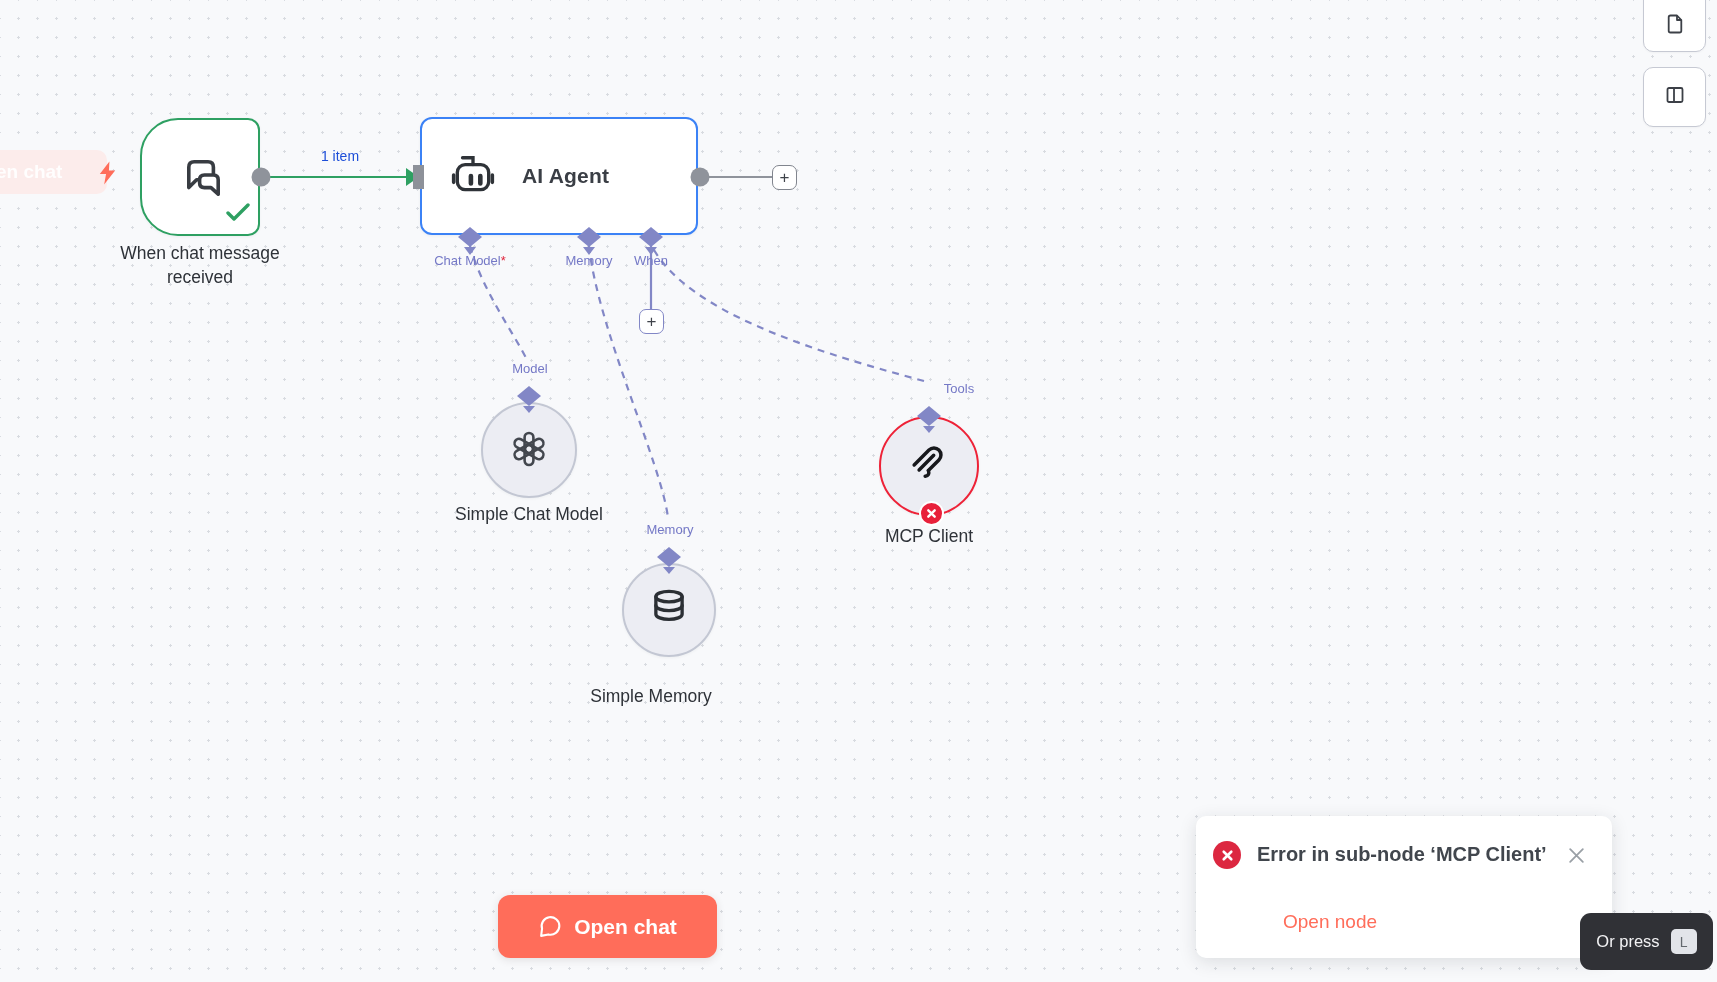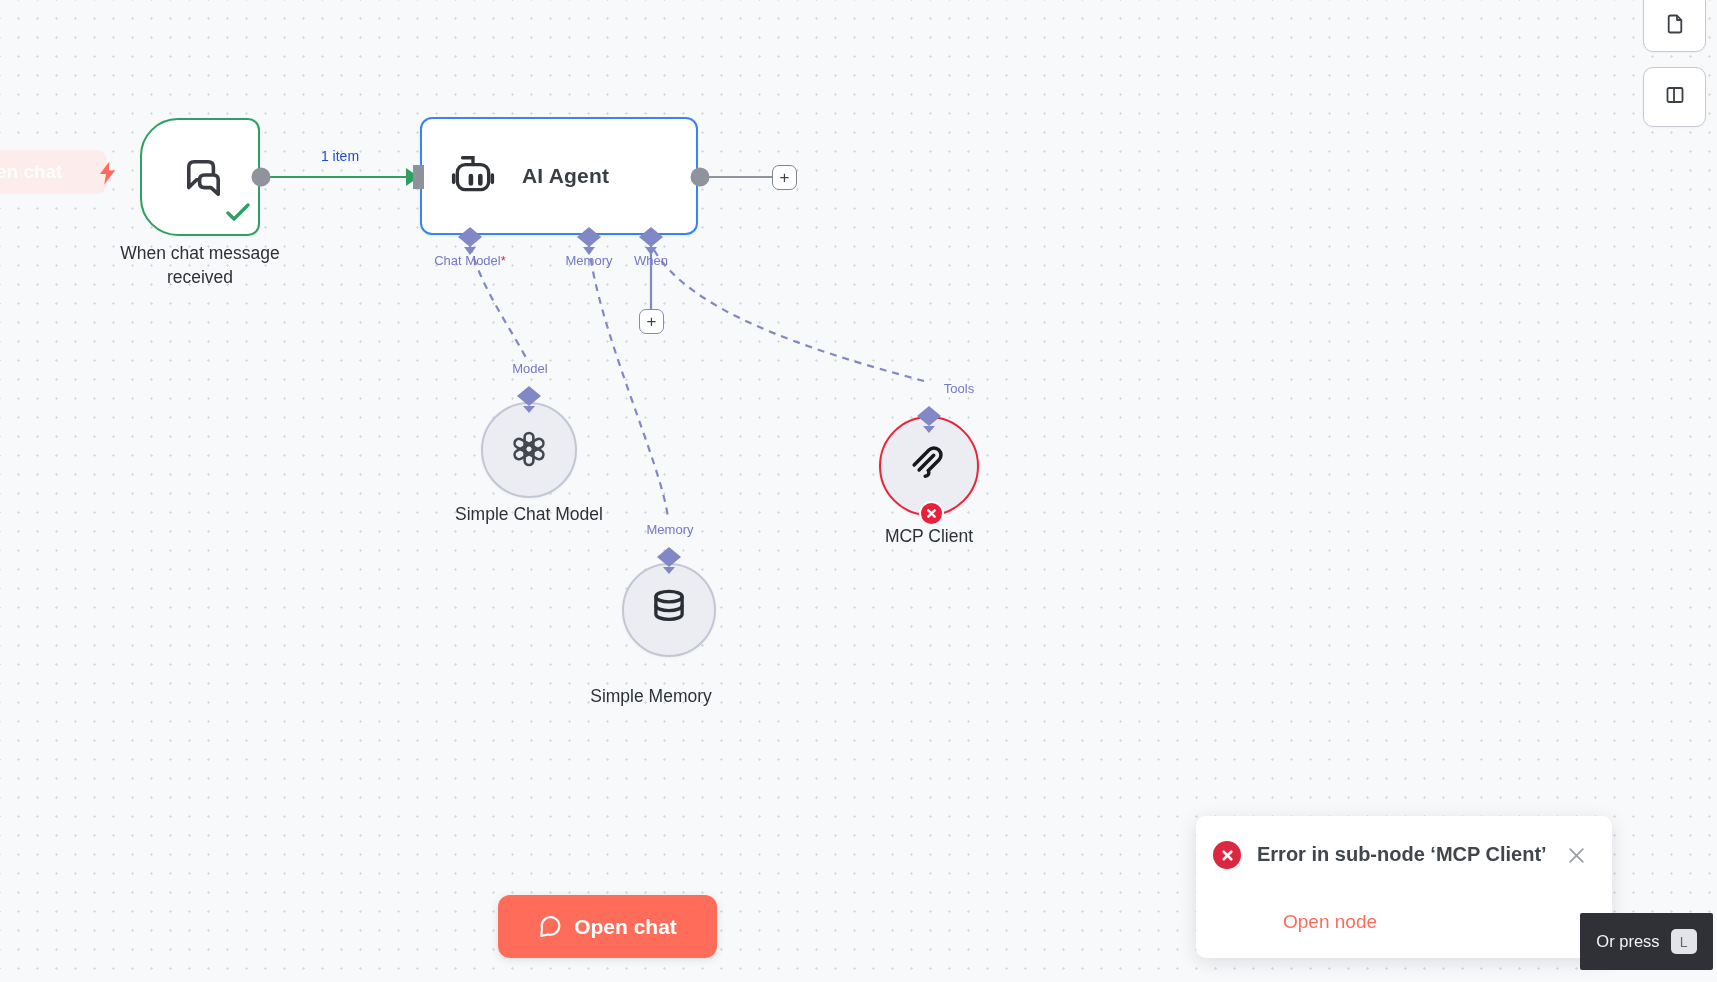--- a/index.html
+++ b/index.html
@@ -91,21 +91,21 @@
   .toast-icon {
     position:absolute; left:17px; top:841px0; top:25px; width:28px; height:28px; border-radius:50%;
     background:#dc2740; display:flex; align-items:center; justify-content:center;
   }
   .toast-title { position:absolute; left:61px; top:27px; font-size:20px; font-weight:700; color:#41464d; white-space:nowrap; }
   .toast-close { position:absolute; right:26px; top:30px; }
   .toast-action { position:absolute; left:87px; top:95px; font-size:19px; color:#ff6d5a; }
 
   
   .shortcut {
-    left:1580px; top:913px; width:133px; height:57px; background:#303136; border-radius:2px;
+    left:1580px; top:913px; width:133px; height:57px; background:#303136; border-radius:11px;
     display:flex; align-items:center; justify-content:center; gap:11px; z-index:6;
   }
   .shortcut .txt { color:#f2f2f4; font-size:16.5px; }
   .shortcut .key {
     width:26px; height:25px; background:#e2e4e9; border-radius:5px; color:#64696f;
     font-size:14px; display:flex; align-items:center; justify-content:center;
   }
   .shortcut-arrow {
     left:1690px; top:952px; width:15px; height:15px; background:#303136;
     transform:rotate(45deg); z-index:5; border-radius:2px;

